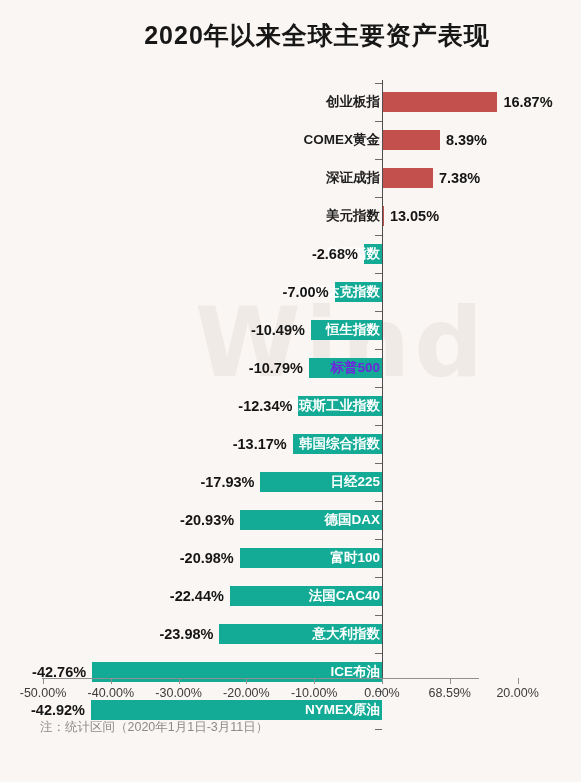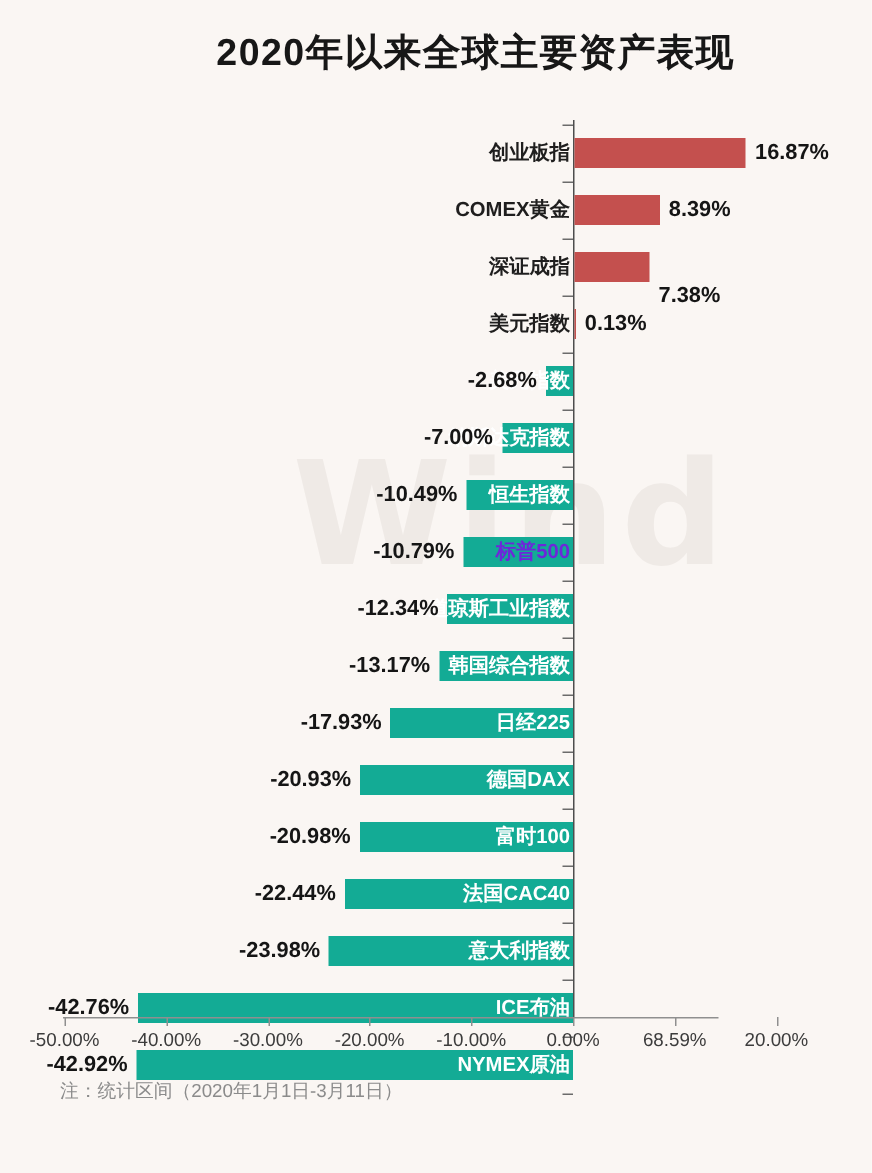--- a/index.html
+++ b/index.html
@@ -203,26 +203,26 @@
         <div class="val-label right" style="left: 503.379px;">16.87%</div>
       </div>
       <div class="bar-row" style="top: 41px;">
         <div class="bar-rect positive" style="width: 56.8842px;"></div>
         <div class="cat-label left-of-axis">COMEX黄金</div>
         <div class="val-label right" style="left: 445.884px;">8.39%</div>
       </div>
       <div class="bar-row" style="top: 79px;">
         <div class="bar-rect positive" style="width: 50.0364px;"></div>
         <div class="cat-label left-of-axis">深证成指</div>
-        <div class="val-label right" style="left: 439.036px; margin-top: 19px;">7.38%</div>
+        <div class="val-label right" style="left: 439.036px;">7.38%</div>
       </div>
       <div class="bar-row" style="top: 117px;">
         <div class="bar-rect positive" style="width: 0.8814px;"></div>
         <div class="cat-label left-of-axis">美元指数</div>
-        <div class="val-label right" style="left: 389.881px;">0.13%</div>
+        <div class="val-label right" style="left: 389.881px;">13.05%</div>
       </div>
       <div class="bar-row" style="top: 155px;">
         <div class="bar-rect negative" style="width: 18.1704px; left: 363.83px;"></div>
         <div class="cat-label inbar" style="color: rgb(255, 255, 255); mix-blend-mode: normal; text-shadow: none;">美元指数</div>
         <div class="val-label left" style="right: 223.17px;">-2.68%</div>
       </div>
       <div class="bar-row" style="top: 193px;">
         <div class="bar-rect negative" style="width: 47.46px; left: 334.54px;"></div>
         <div class="cat-label inbar" style="color: rgb(255, 255, 255); mix-blend-mode: normal; text-shadow: none;">纳斯达克指数</div>
         <div class="val-label left" style="right: 252.46px;">-7.00%</div>

